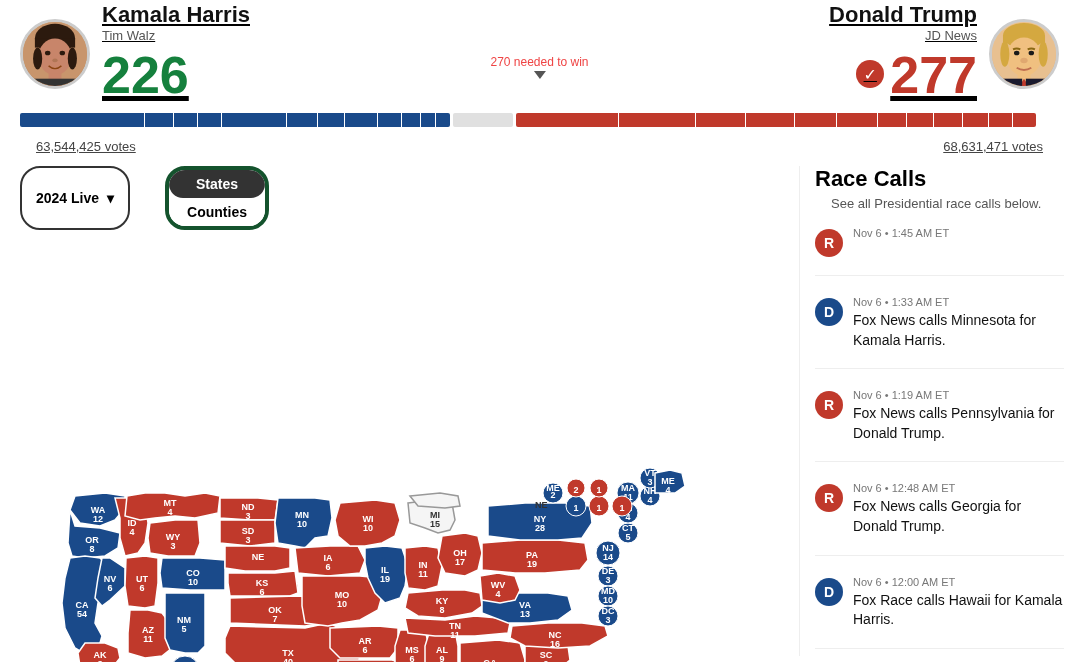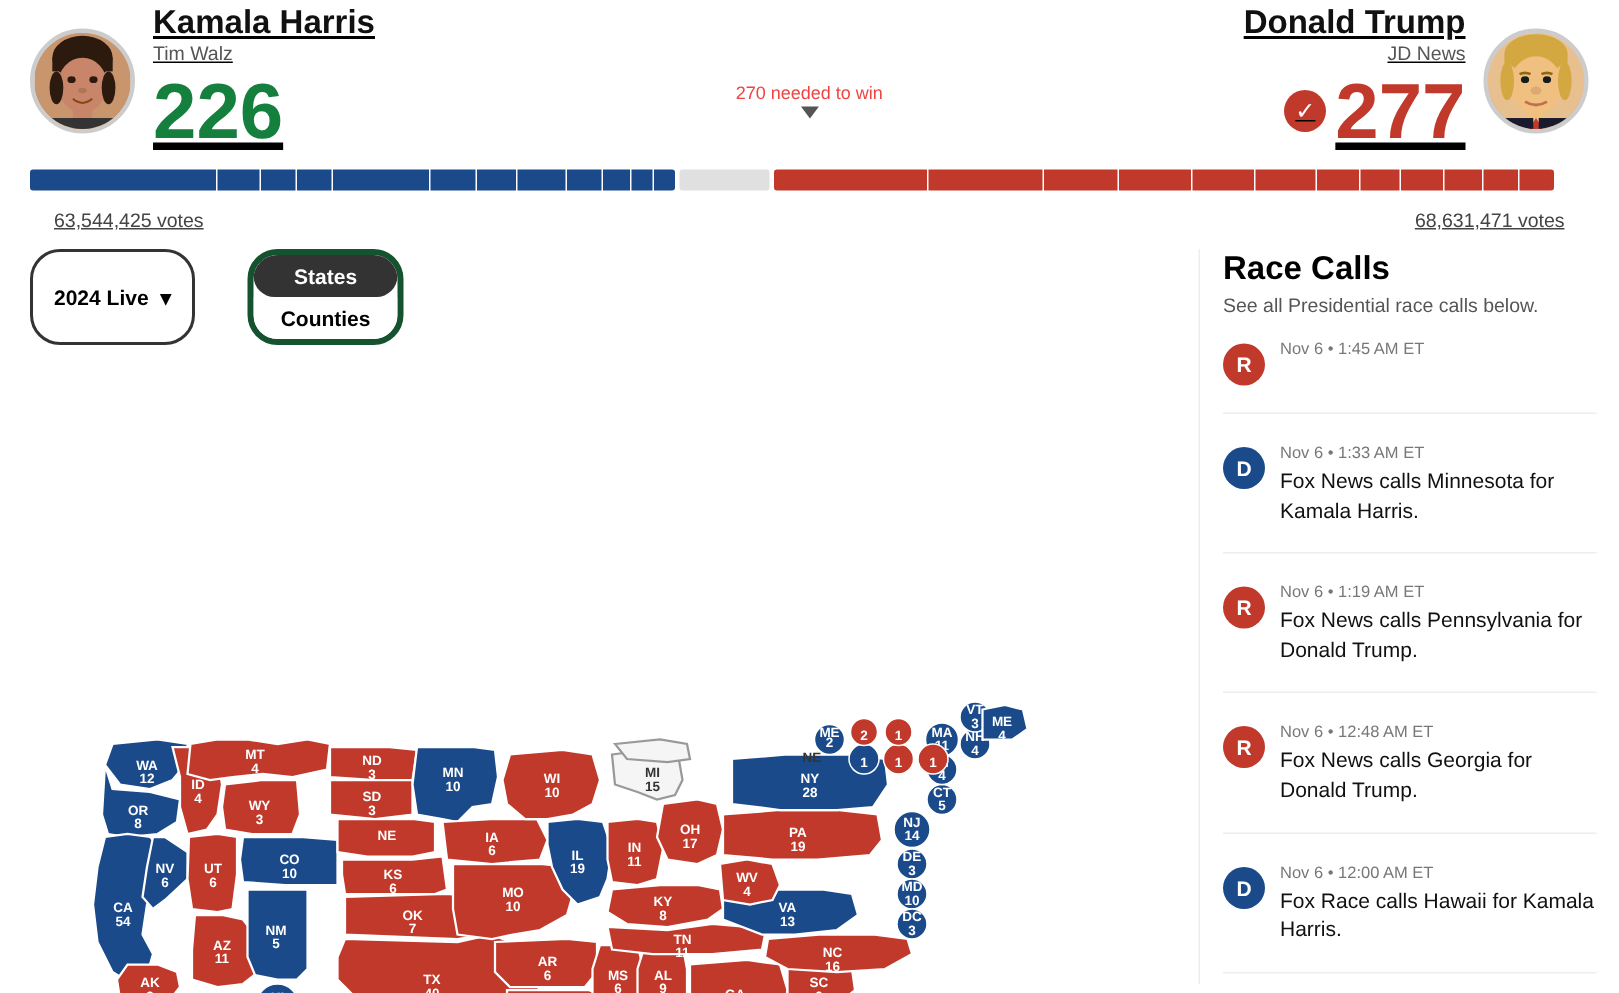--- a/index.html
+++ b/index.html
@@ -34,21 +34,21 @@
     .toggle-btn { padding: 6px 18px; font-size: 14px; cursor: pointer; border: none; background: white; font-weight: bold; }
     .toggle-btn.active { background: #333; color: white; border-radius: 20px; }
 
     
     .map-wrapper { position: relative; width: 760px; height: 440px; }
     .us-map { width: 100%; height: 100%; }
 
     
     .sidebar { width: 280px; padding: 0 15px; border-left: 1px solid #eee; overflow-y: auto; }
     .sidebar-title { font-size: 22px; font-weight: bold; margin-bottom: 4px; }
-    .sidebar-subtitle { font-size: 13px; color: #555; margin-bottom: 16px; }
+    .sidebar-subtitle { font-size: 13px; color: #555; margin-bottom: 16px; margin-left: 16px; }
 
     .race-call { display: flex; gap: 10px; margin-bottom: 20px; padding-bottom: 18px; border-bottom: 1px solid #eee; }
     .call-icon { width: 28px; height: 28px; border-radius: 50%; display: flex; align-items: center; justify-content: center; color: white; font-weight: bold; font-size: 14px; flex-shrink: 0; margin-top: 2px; }
     .call-icon-r { background: #c0392b; }
     .call-icon-d { background: #1a4a8a; }
     .call-content { flex: 1; }
     .call-time { font-size: 11px; color: #777; margin-bottom: 3px; }
     .call-text { font-size: 14px; color: #111; line-height: 1.4; }
 
     

